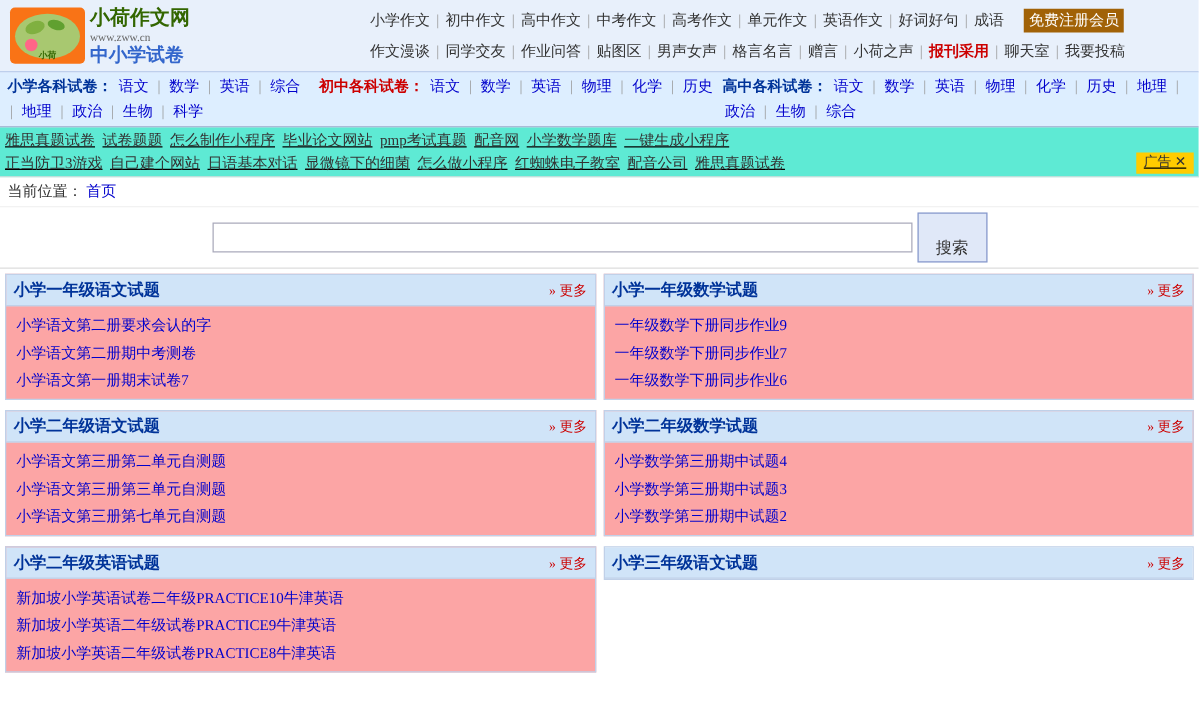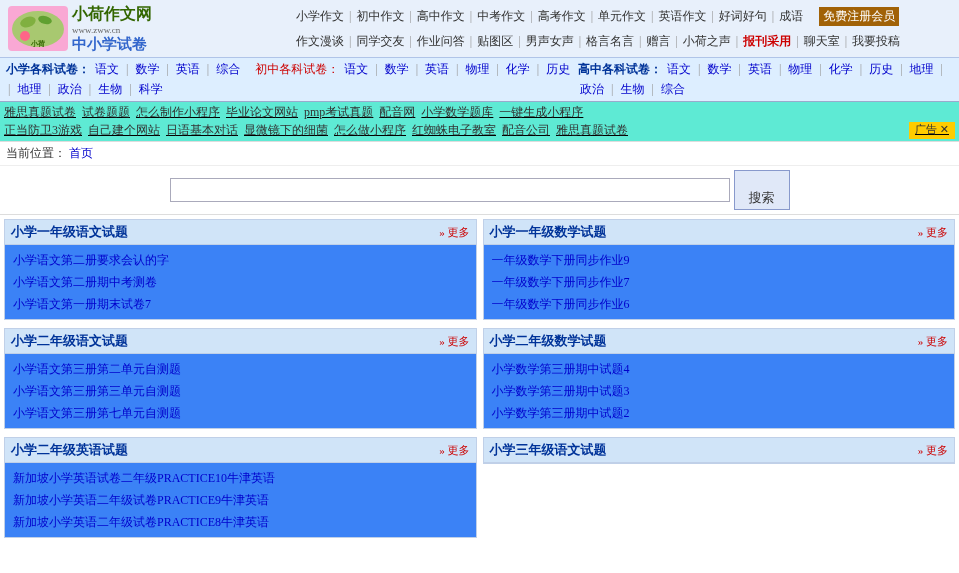--- a/index.html
+++ b/index.html
@@ -16,21 +16,21 @@
     }
     #logo-area {
       width: 290px;
       display: flex;
       align-items: center;
       padding: 4px 8px;
       flex-shrink: 0;
     }
     #logo-img {
       width: 60px; height: 45px;
-      background: #f9a8d4;
+      background: #f97316;
       border-radius: 4px;
       display: flex; align-items: center; justify-content: center;
       font-size: 10px; color: #333; font-weight: bold;
       flex-shrink: 0;
     }
     #nav-links-area {
       flex: 1;
       display: flex;
       flex-direction: column;
       justify-content: space-around;
@@ -58,21 +58,21 @@
       gap: 2px;
     }
     .subject-row {
       display: flex;
       align-items: center;
       gap: 3px;
       flex-wrap: wrap;
     }
     .subject-row .label { color: #003399; font-weight: bold; font-size: 12px; }
     .subject-row a { color: #0000cc; font-size: 12px; margin: 0 2px; }
-    .subject-row .mid-label { color: #c00; font-weight: normal; margin-left: 10px; }
+    .subject-row .mid-label { color: #c00; font-weight: bold; margin-left: 10px; }
     .subject-row .divider { color: #999; margin: 0 2px; }
 
     
     #promo-bar {
       background: #5eead4;
       border-bottom: 1px solid #ddd;
       padding: 2px 4px;
       display: flex;
       flex-direction: column;
       gap: 1px;
@@ -130,21 +130,21 @@
       display: flex;
       padding: 4px 4px;
       gap: 6px;
     }
     .col { flex: 1; }
 
     
     .section-block {
       border: 1px solid #c0d0e8;
       margin-bottom: 8px;
-      background: #3b82f6;
+      background: #fca5a5;
     }
     .section-header {
       background: #d0e4f8;
       border-bottom: 1px solid #c0d0e8;
       padding: 3px 6px;
       display: flex;
       align-items: center;
       justify-content: space-between;
     }
     .section-title {

